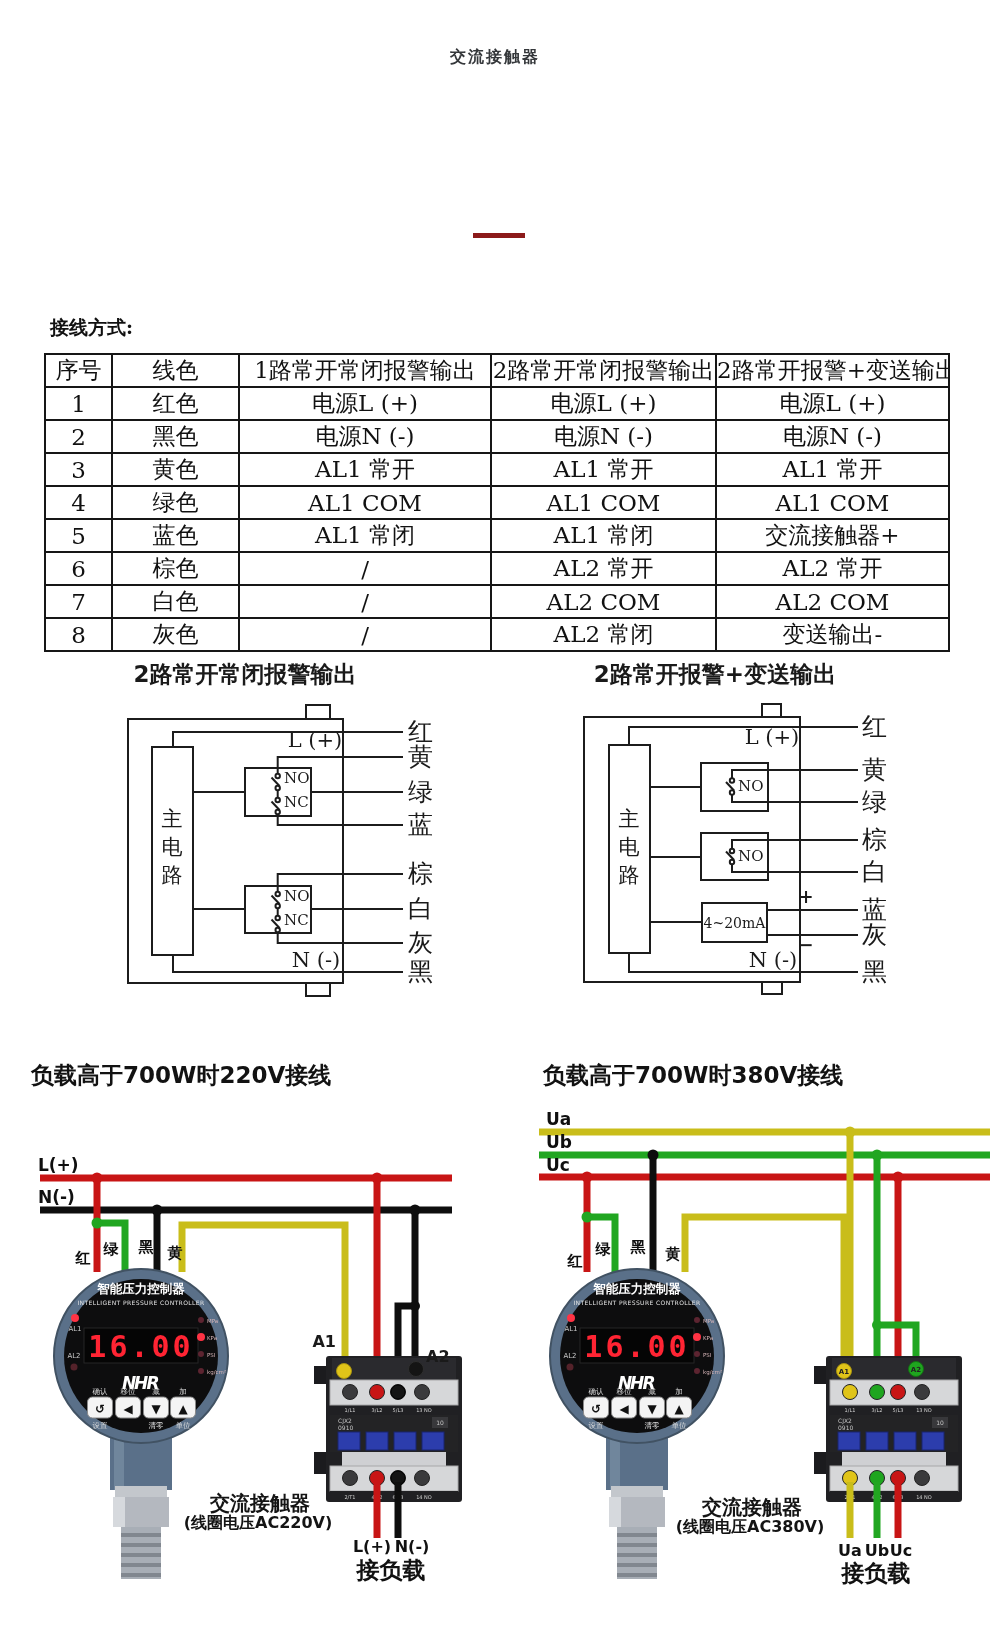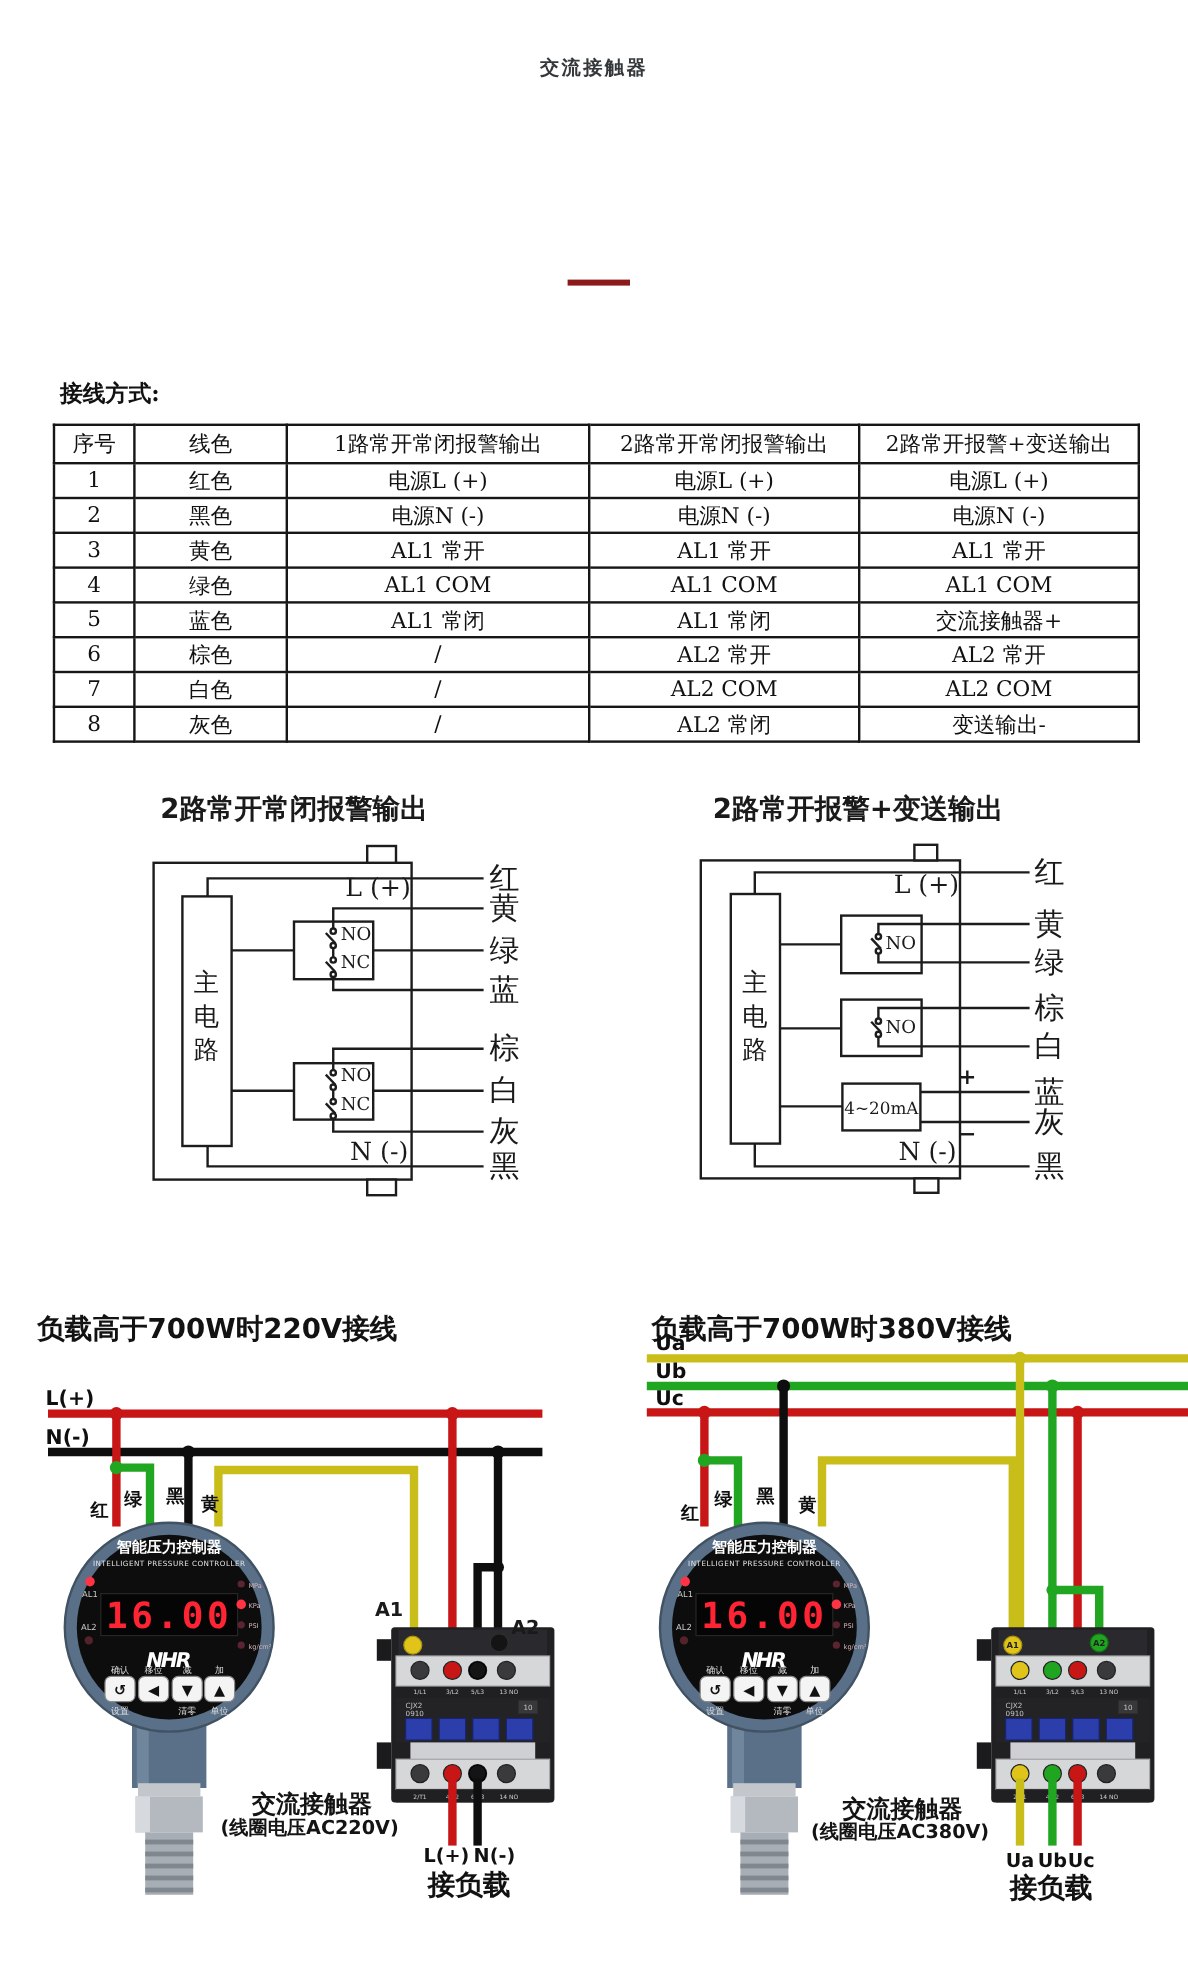--- a/index.html
+++ b/index.html
@@ -4,25 +4,25 @@
 <style>
   html,body{margin:0;padding:0;background:#fff;}
   .page{position:relative;width:990px;height:1650px;background:#ffffff;overflow:hidden;
         font-family:"DejaVu Sans","Liberation Sans",sans-serif;color:#111;}
   .main-title{position:absolute;left:0;top:48px;width:990px;text-align:center;
 ى    font-size:108px;font-weight:900;color:#35383b;letter-spacing:2px;line-height:1.1;}
   .title-underline{position:absolute;left:473px;top:233px;width:52px;height:5px;background:#8c1a1a;}
   .table-caption{position:absolute;left:50px;top:315px;font-family:"DejaVu Serif","Liberation Serif",serif;
     font-size:19px;font-weight:700;color:#111;text-align:center;}
   table.wiring{position:absolute;left:44px;top:353px;width:904px;border-collapse:collapse;
-    table-layout:fixed;font-family:"DejaVu Serif","Liberation Serif",serif;font-size:18px;color:#111;padding-left:48px;}
+    table-layout:fixed;font-family:"DejaVu Serif","Liberation Serif",serif;font-size:23px;color:#111;padding-left:48px;}
   table.wiring th,table.wiring td{border:2px solid #161616;text-align:center;padding:0;
     height:27px;font-weight:400;overflow:hidden;white-space:nowrap;}
   table.wiring th{height:30px;}
-  .sec-title{position:absolute;font-size:23px;font-weight:700;color:#121212;margin-top:32px;}
+  .sec-title{position:absolute;font-size:23px;font-weight:700;color:#121212;}
   .sec-title.left{left:31px;top:1060px;}
   .sec-title.right{left:543px;top:1060px;}
   svg{position:absolute;}
   .sv{stroke:#1c1c1c;stroke-width:2;fill:none;}
   .svbox{stroke:#1c1c1c;stroke-width:2;fill:#ffffff;}
   .dg-title{font:700 23px "DejaVu Sans","Liberation Sans",sans-serif;fill:#1a1a1a;}
   .dg-label{font:25px "DejaVu Serif","Liberation Serif",serif;fill:#1a1a1a;}
   .dg-term{font:21px "DejaVu Serif","Liberation Serif",serif;fill:#1a1a1a;}
   .dg-small{font:15px "DejaVu Serif","Liberation Serif",serif;fill:#1a1a1a;}
   .dg-sym{font:700 18px "DejaVu Serif","Liberation Serif",serif;fill:#1a1a1a;}

